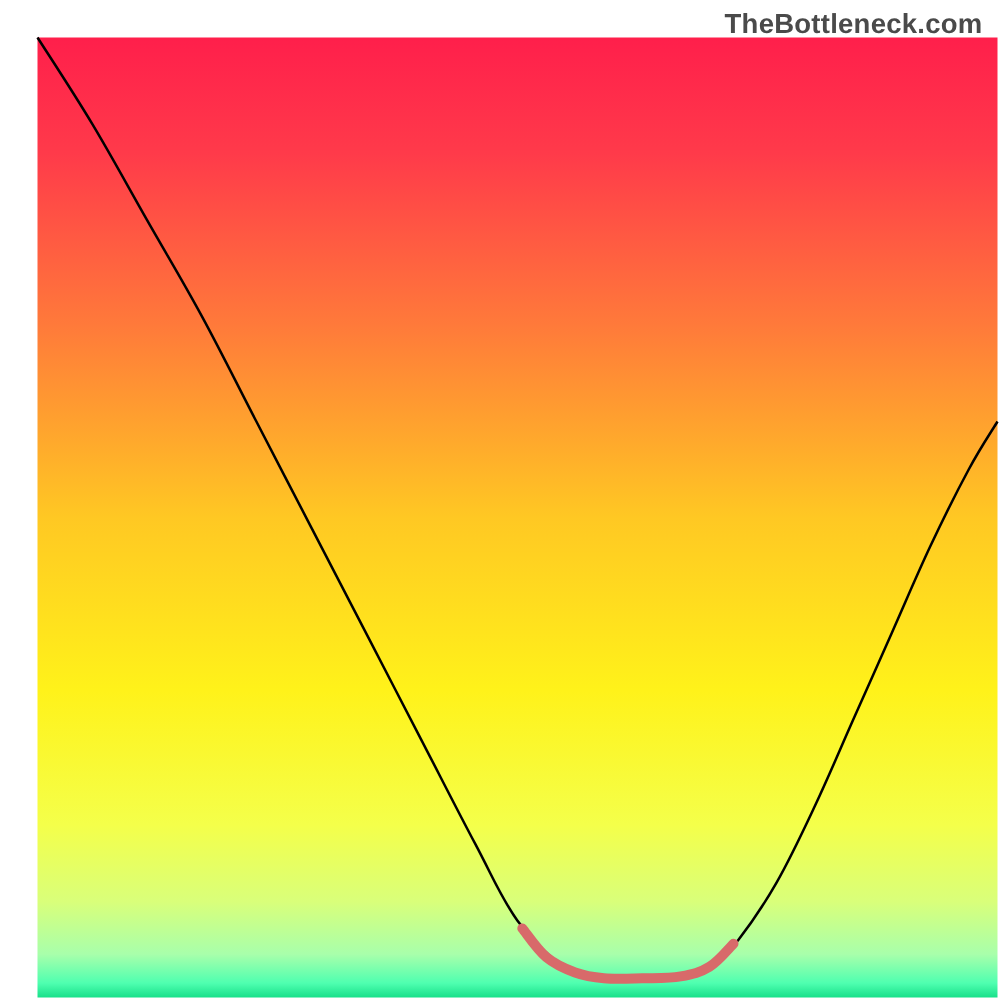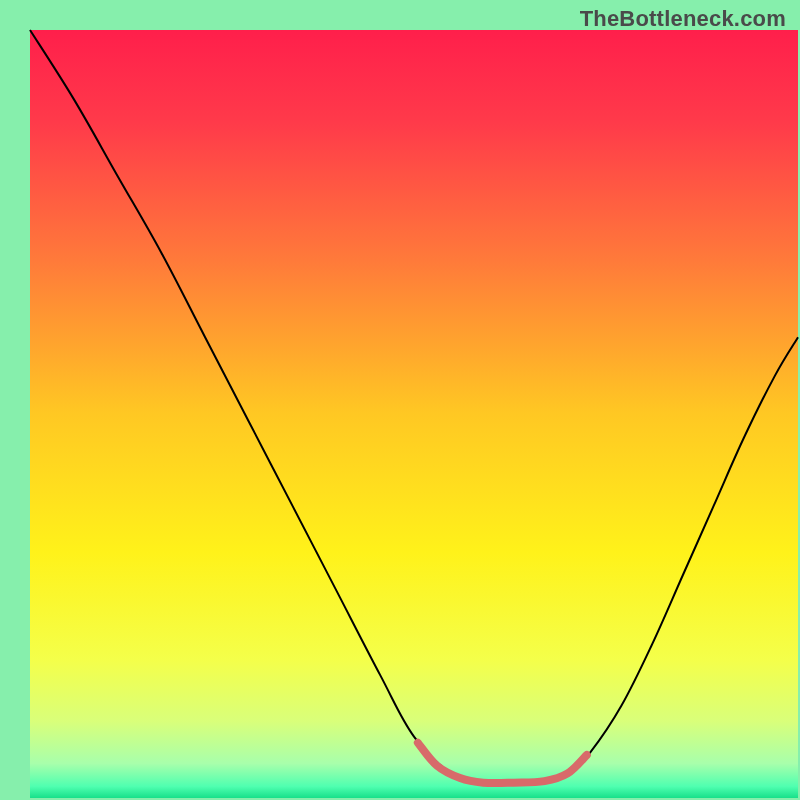--- a/index.html
+++ b/index.html
@@ -8,21 +8,21 @@
     width: 800px;
     height: 800px;
     background: #000;
     overflow: hidden;
     font-family: Arial, Helvetica, sans-serif;
   }
   .stage {
     position: relative;
     width: 800px;
     height: 800px;
-    background: #86efac;
+    background: #ffffff;
   }
   .watermark {
     position: absolute;
     top: 6px;
     right: 14px;
     color: #4a4a4a;
     font-size: 22px;
     font-weight: 600;
     letter-spacing: 0.2px;
     user-select: none;

